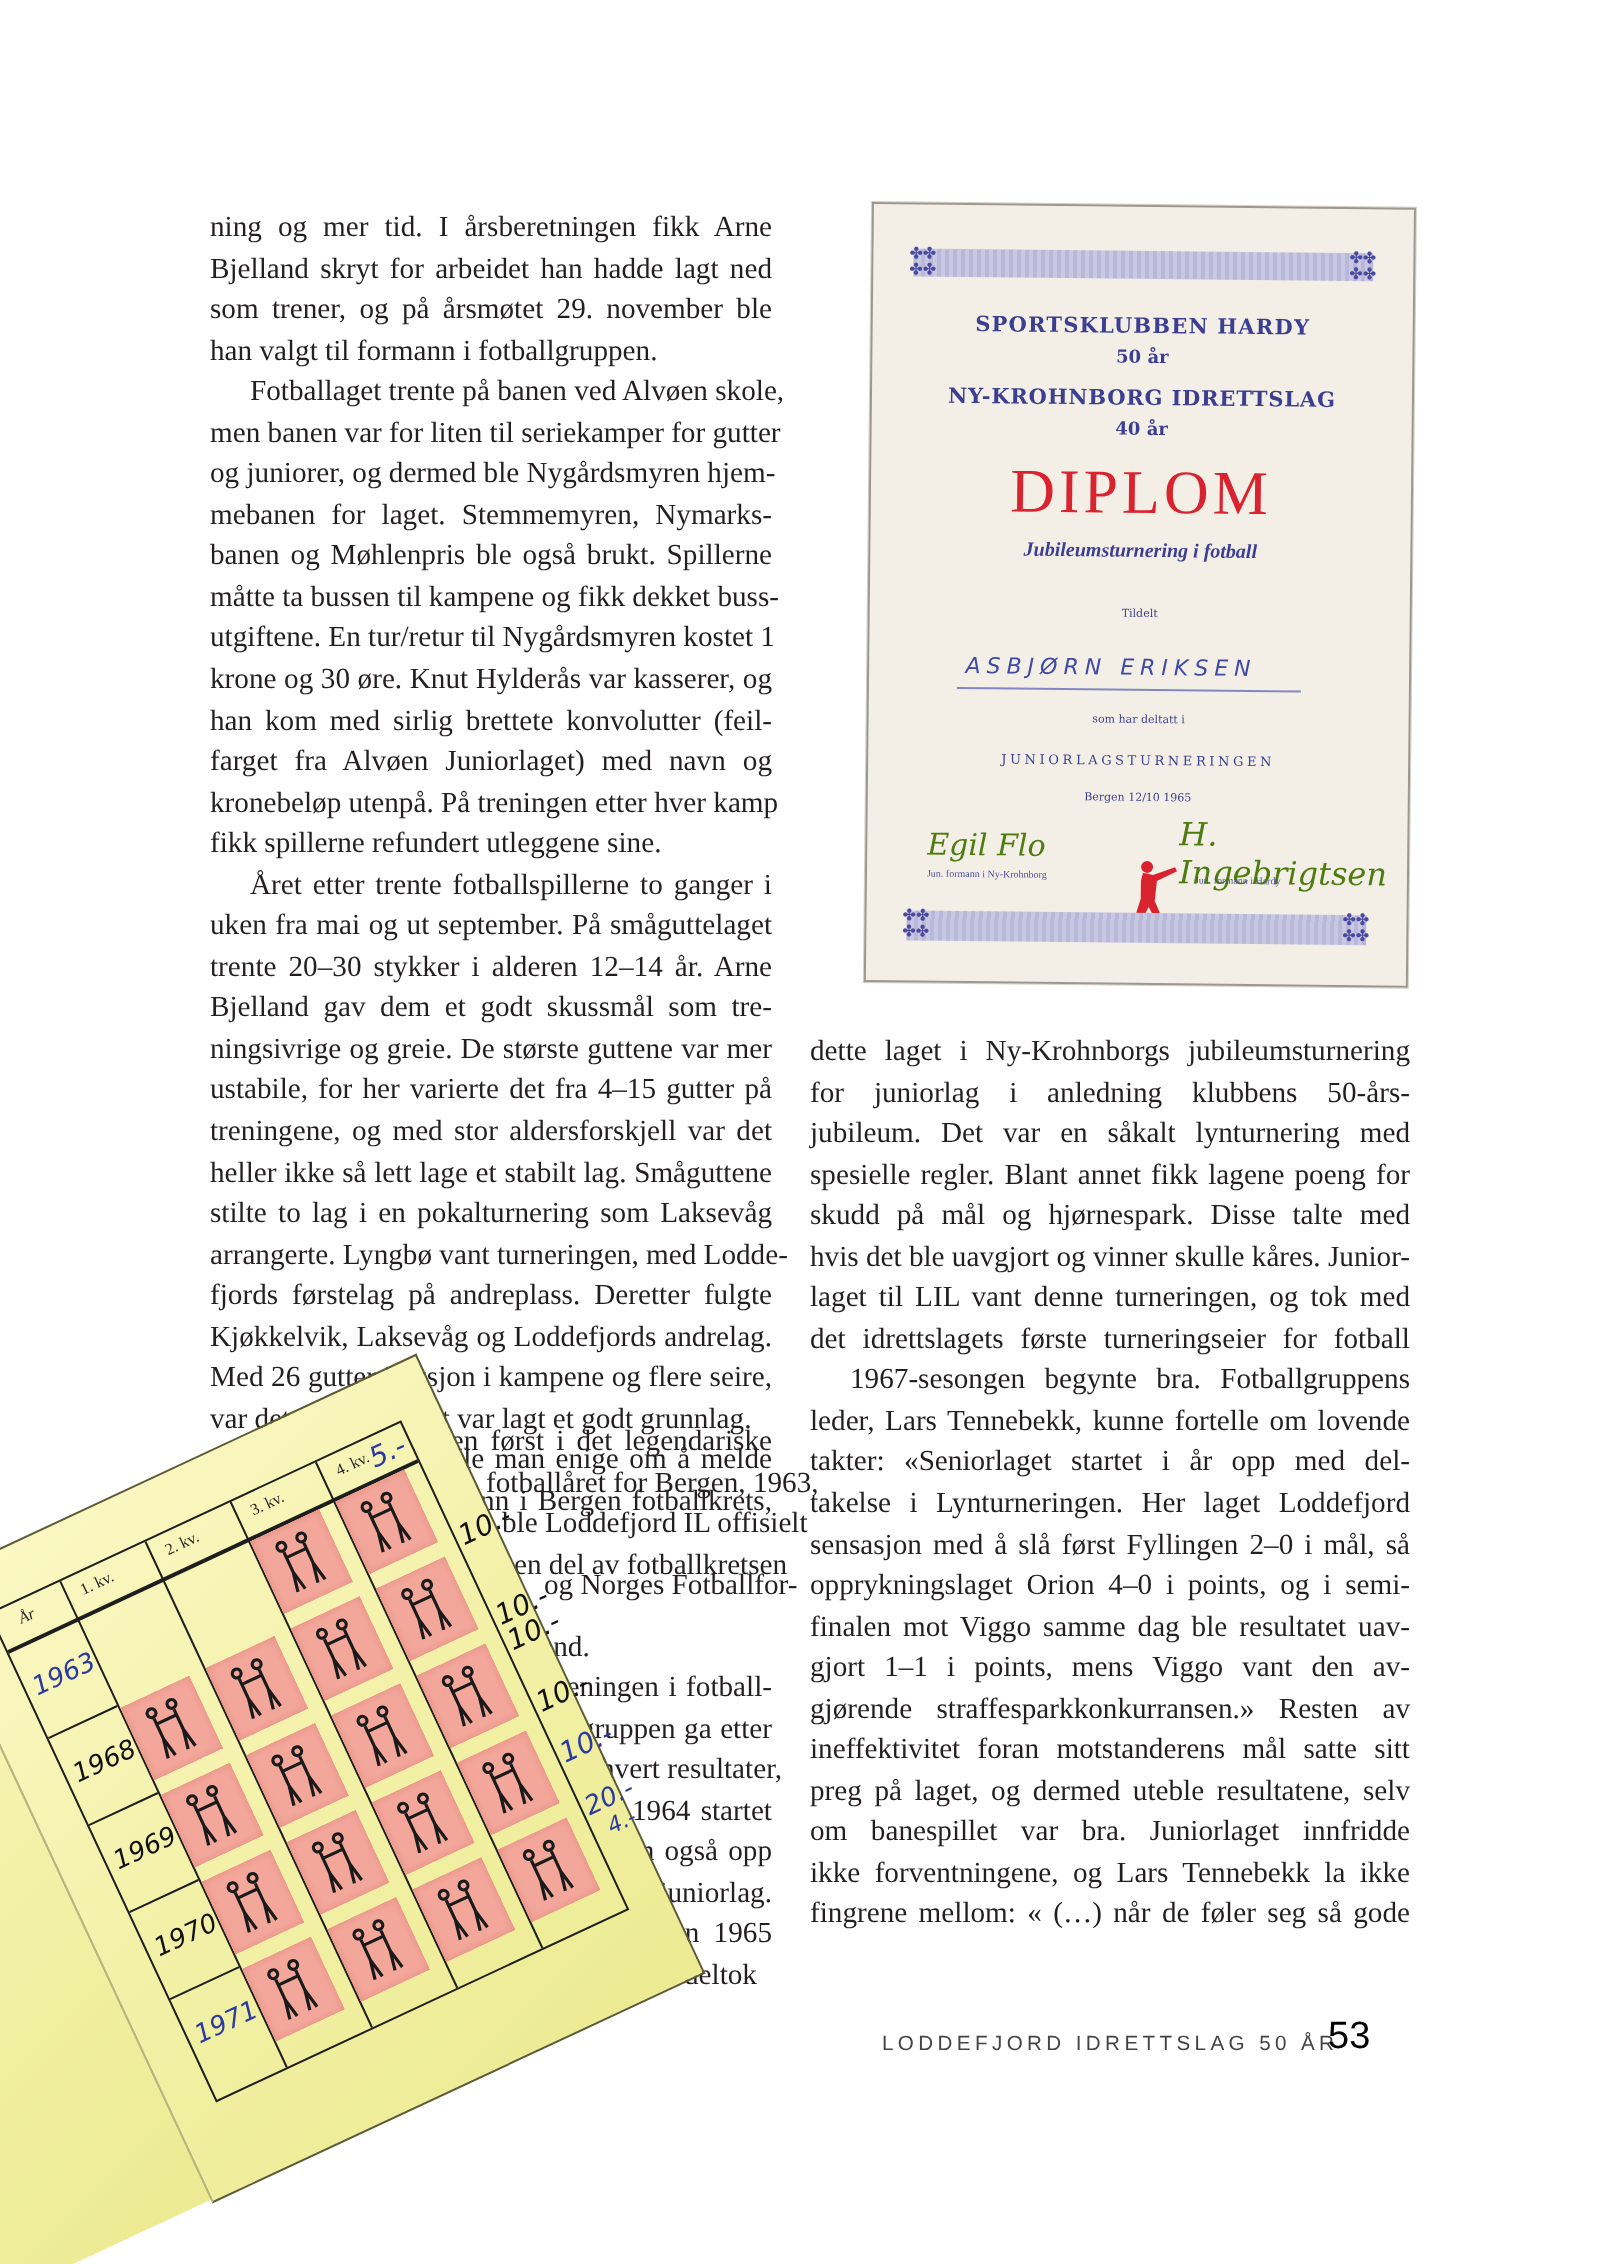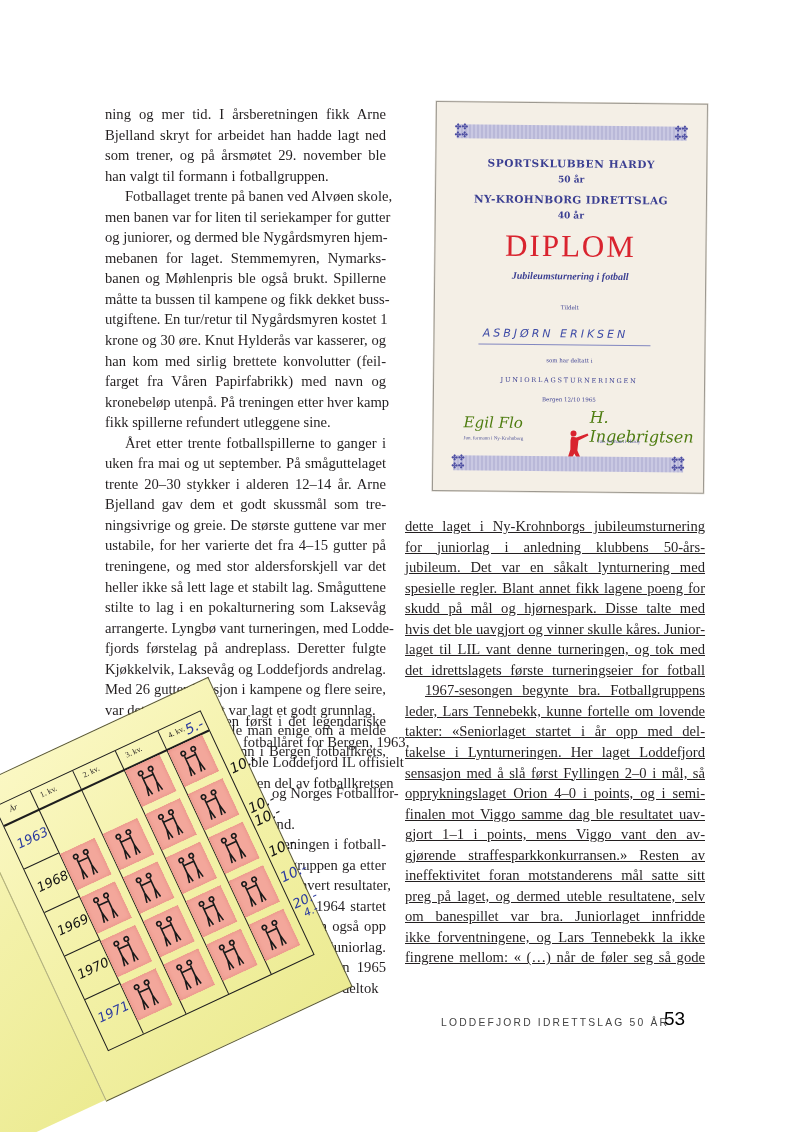--- a/index.html
+++ b/index.html
@@ -2,21 +2,21 @@
 <html><head>
 <meta charset="utf-8">
 <style>
   html,body{margin:0;padding:0;}
   body{width:800px;height:1132px;background:#ffffff;position:relative;overflow:hidden;
        font-family:"Liberation Serif","DejaVu Serif",serif;color:#231f20;}
   .col{position:absolute;font-size:14.6px;line-height:20.55px;text-align:justify;}
   .line{display:block;text-align:justify;text-align-last:justify;white-space:nowrap;}
   .line.last{text-align-last:left;}
   #left-col{left:105px;top:104px;width:281px;}
-  #right-col{left:405px;top:516px;width:300px;text-decoration:underline;}
+  #right-col{left:405px;top:516px;width:300px;}
   
   #step-col{position:absolute;left:160px;top:711px;width:226px;font-size:14.6px;line-height:20.55px;}
   .sl{position:absolute;right:0;white-space:nowrap;text-align:justify;text-align-last:justify;}
 
   
   #diploma{position:absolute;left:436px;top:101px;width:270px;height:388px;background:#f4efe6;
      border:1px solid #9c9890;transform:rotate(0.6deg);transform-origin:top left;
      box-shadow:0 0 0 0.5px #d7d2c8;}
   .ornbar{position:absolute;left:20px;right:20px;height:14px;
      background:repeating-linear-gradient(90deg,#b9b8d8 0 2px,#c9c8e2 2px 4px);}
@@ -50,21 +50,21 @@
   <span class="line last">han valgt til formann i fotballgruppen.</span>
   <span class="line" style="padding-left:20px">Fotballaget trente på banen ved Alvøen skole,</span>
   <span class="line">men banen var for liten til seriekamper for gutter</span>
   <span class="line">og juniorer, og dermed ble Nygårdsmyren hjem-</span>
   <span class="line">mebanen for laget. Stemmemyren, Nymarks-</span>
   <span class="line">banen og Møhlenpris ble også brukt. Spillerne</span>
   <span class="line">måtte ta bussen til kampene og fikk dekket buss-</span>
   <span class="line">utgiftene. En tur/retur til Nygårdsmyren kostet 1</span>
   <span class="line">krone og 30 øre. Knut Hylderås var kasserer, og</span>
   <span class="line">han kom med sirlig brettete konvolutter (feil-</span>
-  <span class="line">farget fra Våren Papirfabrikk) med navn og</span>
+  <span class="line">farget fra Alvøen Juniorlaget) med navn og</span>
   <span class="line">kronebeløp utenpå. På treningen etter hver kamp</span>
   <span class="line last">fikk spillerne refundert utleggene sine.</span>
   <span class="line" style="padding-left:20px">Året etter trente fotballspillerne to ganger i</span>
   <span class="line">uken fra mai og ut september. På småguttelaget</span>
   <span class="line">trente 20–30 stykker i alderen 12–14 år. Arne</span>
   <span class="line">Bjelland gav dem et godt skussmål som tre-</span>
   <span class="line">ningsivrige og greie. De største guttene var mer</span>
   <span class="line">ustabile, for her varierte det fra 4–15 gutter på</span>
   <span class="line">treningene, og med stor aldersforskjell var det</span>
   <span class="line">heller ikke så lett lage et stabilt lag. Småguttene</span>

